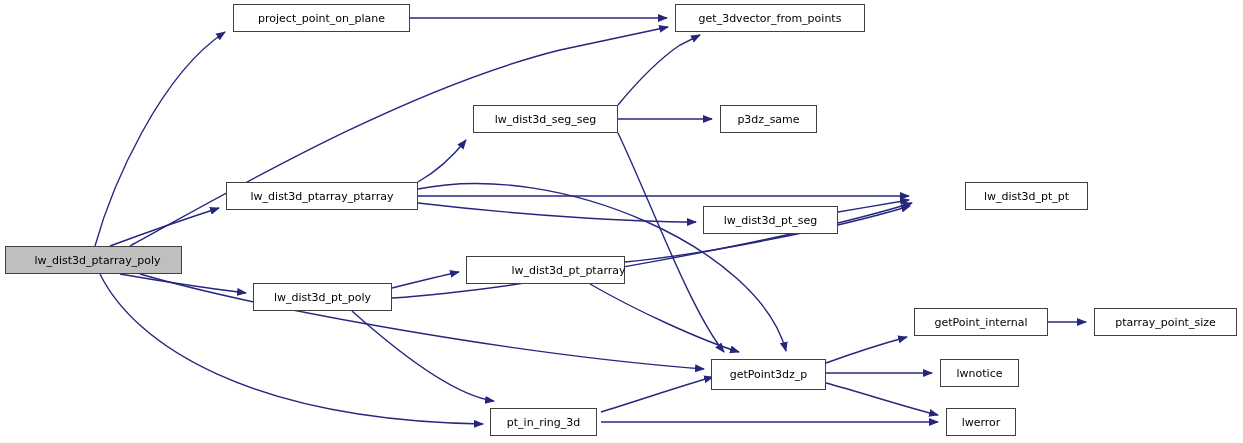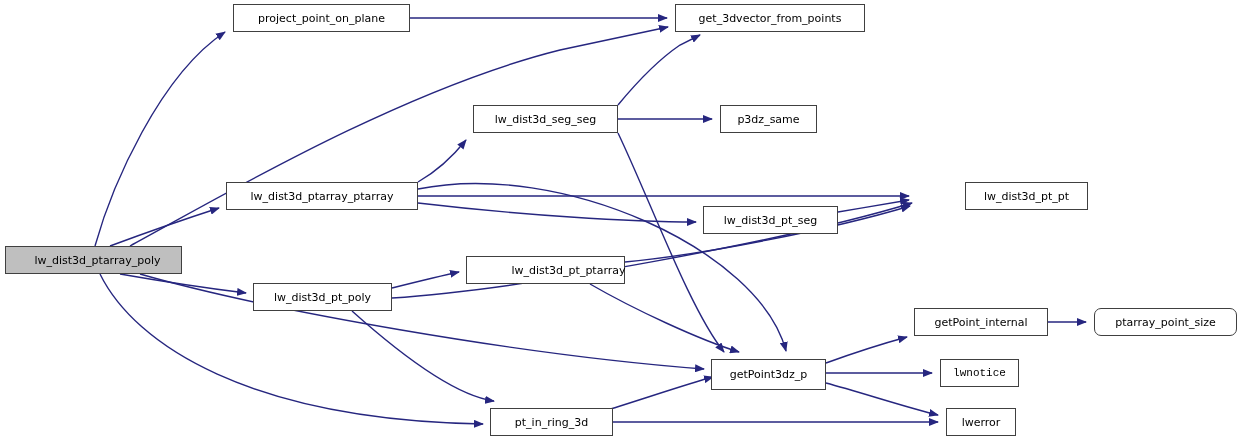--- a/index.html
+++ b/index.html
@@ -95,29 +95,29 @@
       </div>
       <div class="node" style="left: 466px; top: 256px; width: 159px; height: 28px; padding-left: 46px;">
         <span>lw_dist3d_pt_ptarray</span>
       </div>
       <div class="node" style="left: 253px; top: 283px; width: 139px; height: 28px;">
         <span>lw_dist3d_pt_poly</span>
       </div>
       <div class="node" style="left: 914px; top: 308px; width: 134px; height: 28px;">
         <span>getPoint_internal</span>
       </div>
-      <div class="node" style="left: 1094px; top: 308px; width: 143px; height: 28px; border-radius: 7px;">
+      <div class="node" style="left: 1094px; top: 308px; width: 143px; height: 28px;">
         <span>ptarray_point_size</span>
       </div>
       <div class="node" style="left: 711px; top: 359px; width: 115px; height: 31px;">
         <span>getPoint3dz_p</span>
       </div>
-      <div class="node" style="left: 940px; top: 359px; width: 79px; height: 28px; font-family: Liberation Mono, monospace;">
+      <div class="node" style="left: 940px; top: 359px; width: 79px; height: 28px;">
         <span>lwnotice</span>
       </div>
-      <div class="node" style="left: 490px; top: 408px; width: 123px; height: 28px;">
+      <div class="node" style="left: 490px; top: 408px; width: 107px; height: 28px;">
         <span>pt_in_ring_3d</span>
       </div>
       <div class="node" style="left: 946px; top: 408px; width: 70px; height: 28px;">
         <span>lwerror</span>
       </div>
     </div>
 </div>
 
 </body></html>

